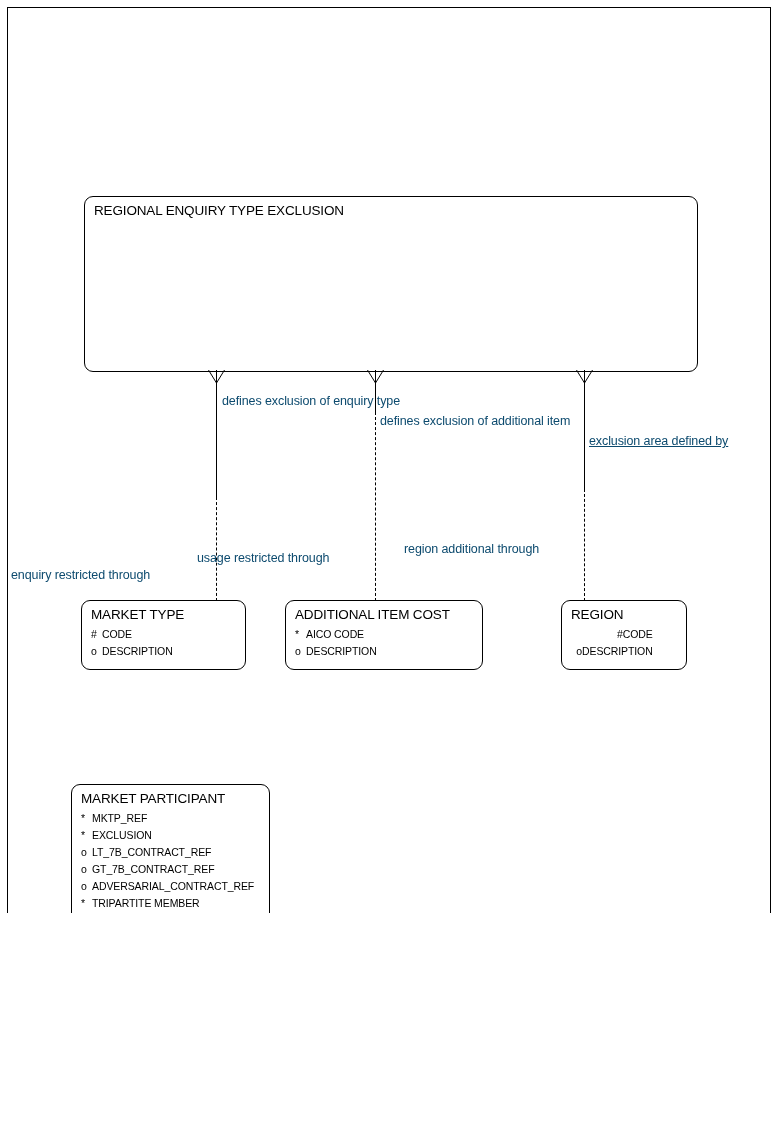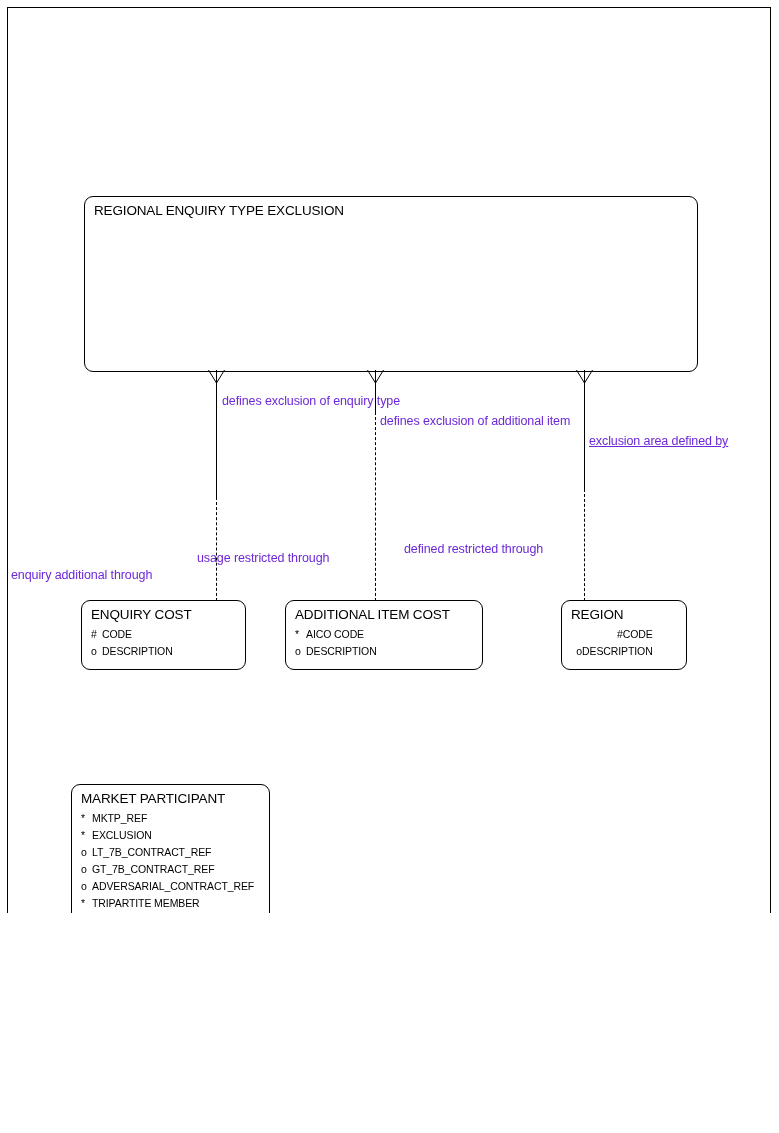--- a/index.html
+++ b/index.html
@@ -76,21 +76,21 @@
     border-left: 1px dashed #000000;
   }
   .crowsfoot {
     position: absolute;
   }
   .rel-label {
     position: absolute;
     font-size: 12.5px;
     line-height: 15px;
     letter-spacing: -0.1px;
-    color: #6d28d9;
+    color: #0c4a6e;
     white-space: nowrap;
   }
 </style>
 </head>
 <body>
 
 <div id="page">
 
   <div id="page-frame"></div>
 
@@ -114,26 +114,26 @@
   <div class="rel-line-solid" style="left:375px; top:382px; height:30px;"></div>
   <div class="rel-line-dashed" style="left:375px; top:412px; height:189px;"></div>
 
   <div class="rel-line-solid" style="left:584px; top:382px; height:107px;"></div>
   <div class="rel-line-dashed" style="left:584px; top:489px; height:112px;"></div>
 
   <div class="rel-label" style="left:222px; top:394px;">defines exclusion of enquiry type</div>
   <div class="rel-label" style="left:380px; top:414px;">defines exclusion of additional item</div>
   <div class="rel-label" style="left:589px; top:434px;text-decoration:underline;">exclusion area defined by</div>
 
-  <div class="rel-label" style="left:11px; top:568px;">enquiry additional through</div>
+  <div class="rel-label" style="left:11px; top:568px;">enquiry restricted through</div>
   <div class="rel-label" style="left:197px; top:551px;">usage restricted through</div>
-  <div class="rel-label" style="left:404px; top:542px;">defined restricted through</div>
+  <div class="rel-label" style="left:404px; top:542px;">region additional through</div>
 
   <div class="entity" style="left:81px; top:600px; width:165px; height:70px;">
-    <div class="entity-title">ENQUIRY COST</div>
+    <div class="entity-title">MARKET TYPE</div>
     <ul class="attr-list">
       <li class="attr">
         <span class="marker">#</span><span>CODE</span>
       </li>
       <li class="attr">
         <span class="marker">o</span><span>DESCRIPTION</span>
       </li>
     </ul>
   </div>
 

